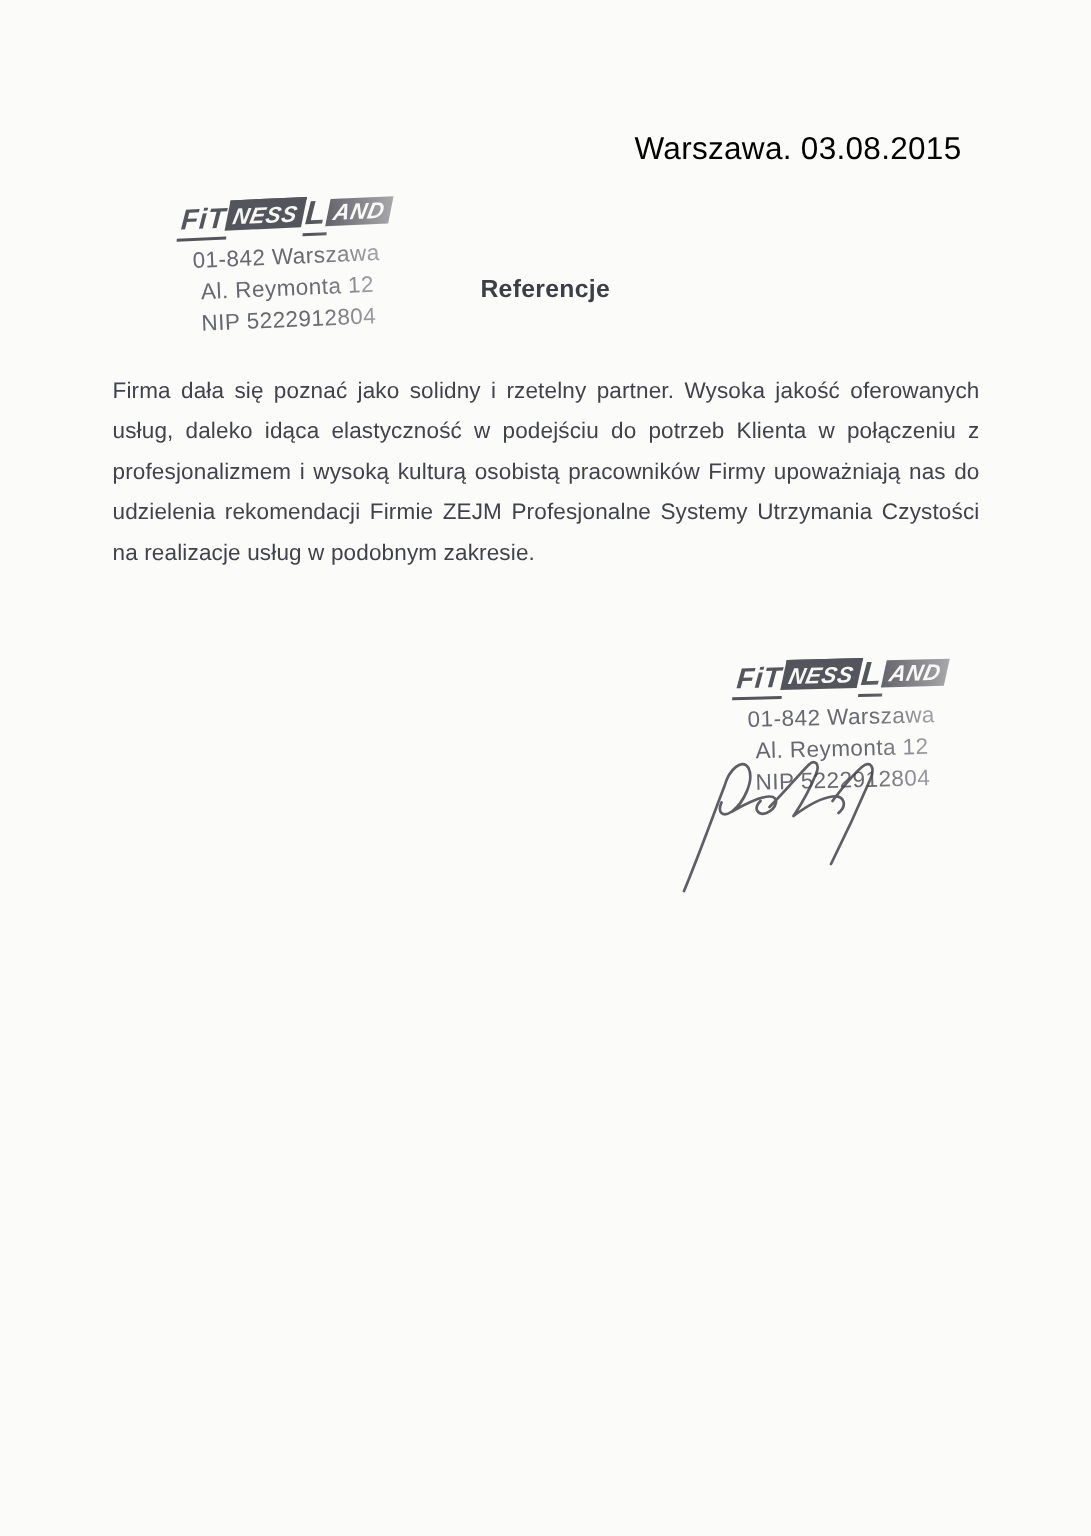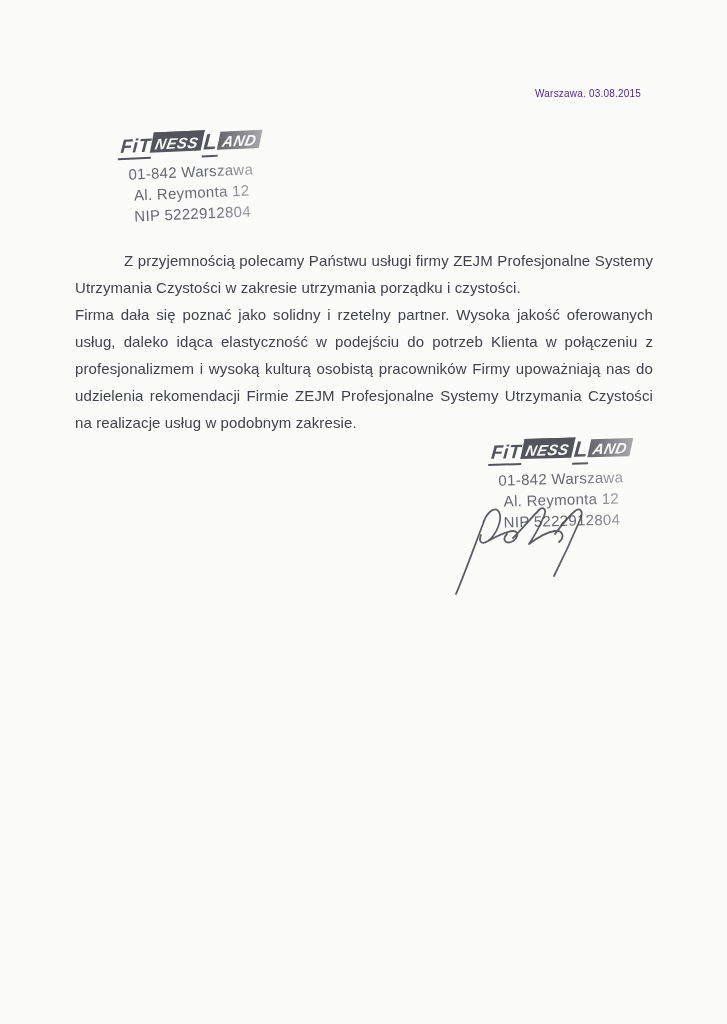--- a/index.html
+++ b/index.html
@@ -13,22 +13,22 @@
     overflow: hidden;
     font-family: "Liberation Sans", "DejaVu Sans", sans-serif;
     color: #44444e;
   }
 
   
   .date-line {
     position: absolute;
     top: 88px;
     right: 86px;
-    font-size: 10px;
-    color: #4c1d95;
+    font-size: 21px;
+    color: #000000;
     letter-spacing: 0.2px;
   }
 
   
   .stamp {
     position: absolute;
     width: 150px;
     text-align: center;
     color: #60606a;
     -webkit-mask-image: linear-gradient(to right, rgba(0,0,0,0.95) 62%, rgba(0,0,0,0.45) 100%);
@@ -122,23 +122,23 @@
 
   <div class="stamp stamp-top">
     <div class="stamp-logo">
       <span class="logo-seg logo-fit">FiT</span><span class="logo-seg logo-box logo-box-ness">NESS</span><span class="logo-seg logo-l">L</span><span class="logo-seg logo-box">AND</span>
     </div>
     <div class="stamp-address">01-842 Warszawa</div>
     <div class="stamp-address">Al. Reymonta 12</div>
     <div class="stamp-address">NIP 5222912804</div>
   </div>
 
+  <div class="letter-title">Referencje</div>
 
   <div class="letter-body">
-    <p class="para-1">Z przyjemnością polecamy Państwu usługi firmy ZEJM Profesjonalne Systemy Utrzymania Czystości w zakresie utrzymania porządku i czystości.</p>
     <p class="para-2">Firma dała się poznać jako solidny i rzetelny partner. Wysoka jakość oferowanych usług, daleko idąca elastyczność w podejściu do potrzeb Klienta w połączeniu z profesjonalizmem i wysoką kulturą osobistą pracowników Firmy upoważniają nas do udzielenia rekomendacji Firmie ZEJM Profesjonalne Systemy Utrzymania Czystości na realizacje usług w podobnym zakresie.</p>
   </div>
 
   <div class="stamp stamp-bottom">
     <div class="stamp-logo">
       <span class="logo-seg logo-fit">FiT</span><span class="logo-seg logo-box logo-box-ness">NESS</span><span class="logo-seg logo-l">L</span><span class="logo-seg logo-box">AND</span>
     </div>
     <div class="stamp-address">01-842 Warszawa</div>
     <div class="stamp-address">Al. Reymonta 12</div>
     <div class="stamp-address">NIP 5222912804</div>

